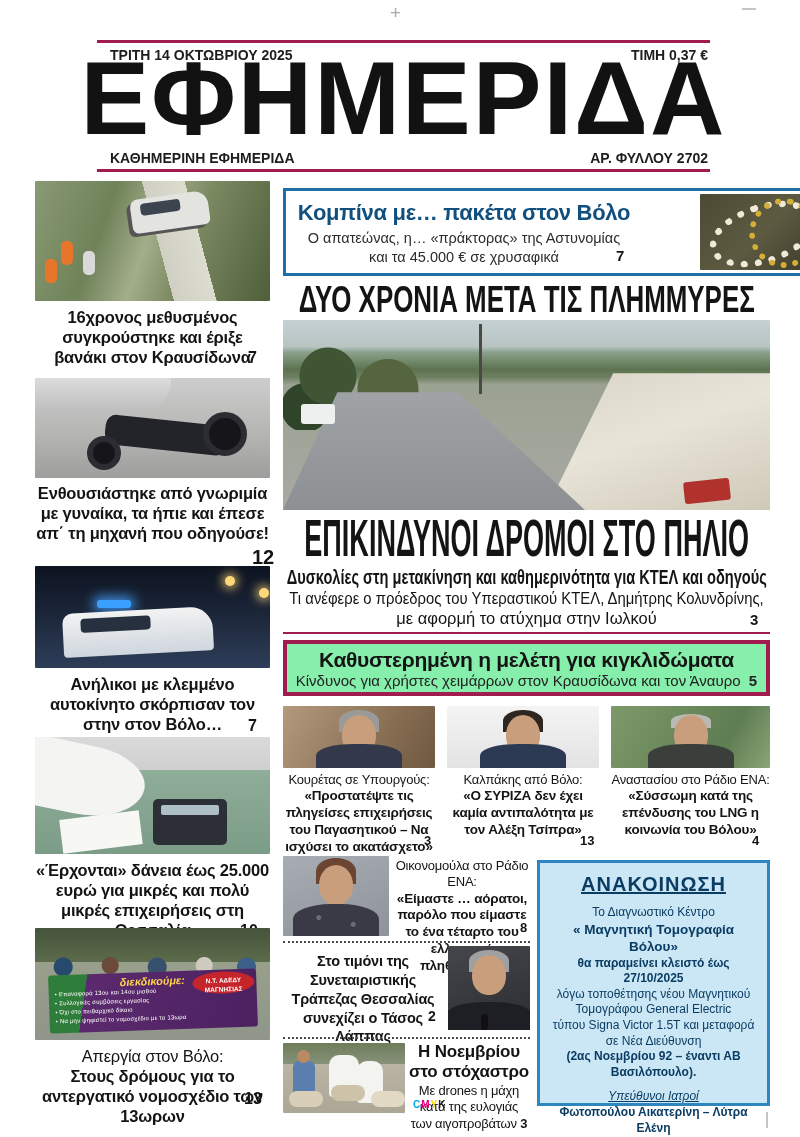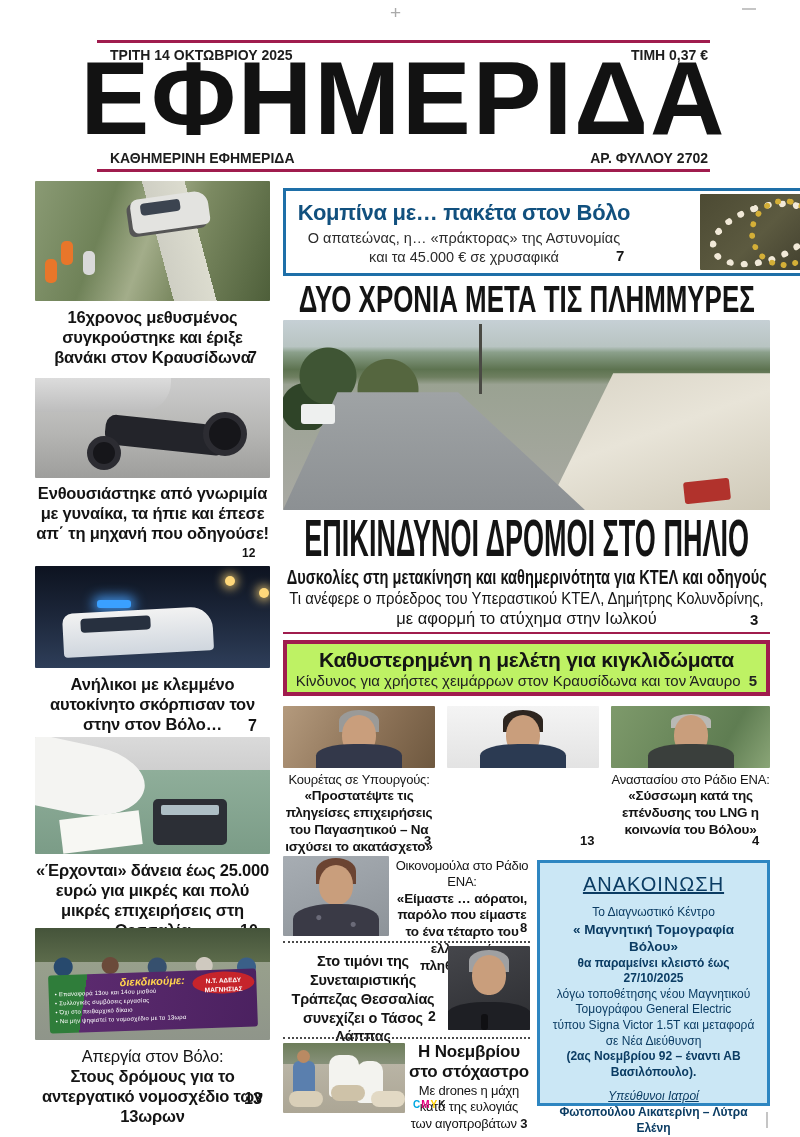--- a/index.html
+++ b/index.html
@@ -92,25 +92,25 @@
   .ph-goats .s1{left:46px;top:12px}.ph-goats .s2{left:74px;top:18px;width:26px}
   .ph-goats .goat{position:absolute;width:34px;height:16px;background:#d9cfb8;border-radius:8px;bottom:6px}
   .ph-goats .g1{left:6px}.ph-goats .g2{left:48px;bottom:12px;background:#cec2a8}.ph-goats .g3{left:88px;background:#e2d9c4}
   
   .date-row{font-size:14px;font-weight:bold;color:#1d1d1d}
   #masthead{font-weight:bold;color:#121212;letter-spacing:2px}
   
   #topbox{border:3px solid var(--blue);background:#fff}
   #topbox .t{color:var(--navy);font-size:22px;font-weight:bold;text-align:center;letter-spacing:-.3px}
   #topbox .s{color:#2c2c2c;font-size:14.5px;text-align:center;line-height:1.3}
-  #railbox{border:4px solid var(--maroon);background:#bef264}
+  #railbox{border:4px solid var(--maroon);background:#86efac}
   #railbox .t{font-size:21px;font-weight:bold;text-align:center;letter-spacing:-.3px}
   #railbox .s{font-size:15px;text-align:center;color:#222}
   #annbox{background:var(--annbg);border:3px solid var(--annbd);color:var(--anntx);text-align:center;padding:10px 8px 8px}
-  #annbox .ti{font-size:20px;font-weight:normal;text-decoration:underline;letter-spacing:1px;margin-bottom:9px}
+  #annbox .ti{font-size:20px;font-weight:bold;text-decoration:underline;letter-spacing:1px;margin-bottom:9px}
   #annbox .ln{font-size:12px;line-height:1.3}
   #annbox .b{font-weight:bold}
   #annbox .big{font-size:13.5px;font-weight:bold}
   #annbox .u{font-style:italic;text-decoration:underline;margin-top:9px}
   .cmyk span{font-size:10px;font-weight:bold;letter-spacing:1px}
 </style>
 </head>
 <body>
 
 <div id="page">
@@ -143,21 +143,21 @@
 
   <div class="photo ph-moto" style="left:35px;top:378px;width:235px;height:100px">
     <div class="car"></div>
       <div class="bike"></div>
       <div class="w1"></div>
       <div class="w2"></div>
   </div>
   <div class="cap" style="left:35px;top:483px;width:235px;font-size:16.5px">
     <span>Ενθουσιάστηκε από γνωριμία με γυναίκα, τα ήπιε και έπεσε απ΄ τη μηχανή που οδηγούσε!</span>
   </div>
-  <div class="pg" style="left:242px;top:546px;font-size:12px">12</div>
+  <div class="pg" style="left:252px;top:546px;font-size:20px">12</div>
 
   <div class="photo ph-police" style="left:35px;top:566px;width:235px;height:102px">
     <div class="bar"></div>
       <div class="car"></div>
       <div class="lamp l1"></div>
       <div class="lamp l2"></div>
   </div>
   <div class="cap" style="left:35px;top:674px;width:235px;font-size:16.5px">
     <span>Ανήλικοι με κλεμμένο αυτοκίνητο σκόρπισαν τον στην στον Βόλο…</span>
   </div>
@@ -244,20 +244,24 @@
   <div class="cap" style="left:283px;top:772px;width:152px;font-size:13px;line-height:1.25">
     <span class="lead">Κουρέτας σε Υπουργούς:</span><br>
     <span style="font-size:13.5px">«Προστατέψτε τις πληγείσες επιχειρήσεις του Παγασητικού – Να ισχύσει το ακατάσχετο»</span>
   </div>
   <div class="pg" style="left:424px;top:833px;font-size:13px">3</div>
 
   <div class="photo por por-2" style="left:447px;top:706px;width:152px;height:62px">
     <div class="p-hair"></div>
       <div class="p-head"></div>
       <div class="p-body"></div>
+  </div>
+  <div class="cap" style="left:447px;top:772px;width:152px;font-size:13px;line-height:1.25">
+    <span class="lead">Καλπάκης από Βόλο:</span><br>
+    <span style="font-size:13.5px">«Ο ΣΥΡΙΖΑ δεν έχει καμία αντιπαλότητα με τον Αλέξη Τσίπρα»</span>
   </div>
   <div class="pg" style="left:580px;top:833px;font-size:13px">13</div>
 
   <div class="photo por por-3" style="left:611px;top:706px;width:159px;height:62px">
     <div class="p-hair"></div>
       <div class="p-head"></div>
       <div class="p-body"></div>
   </div>
   <div class="cap" style="left:611px;top:772px;width:159px;font-size:13px;line-height:1.25">
     <span class="lead">Αναστασίου στο Ράδιο ΕΝΑ:</span><br>

